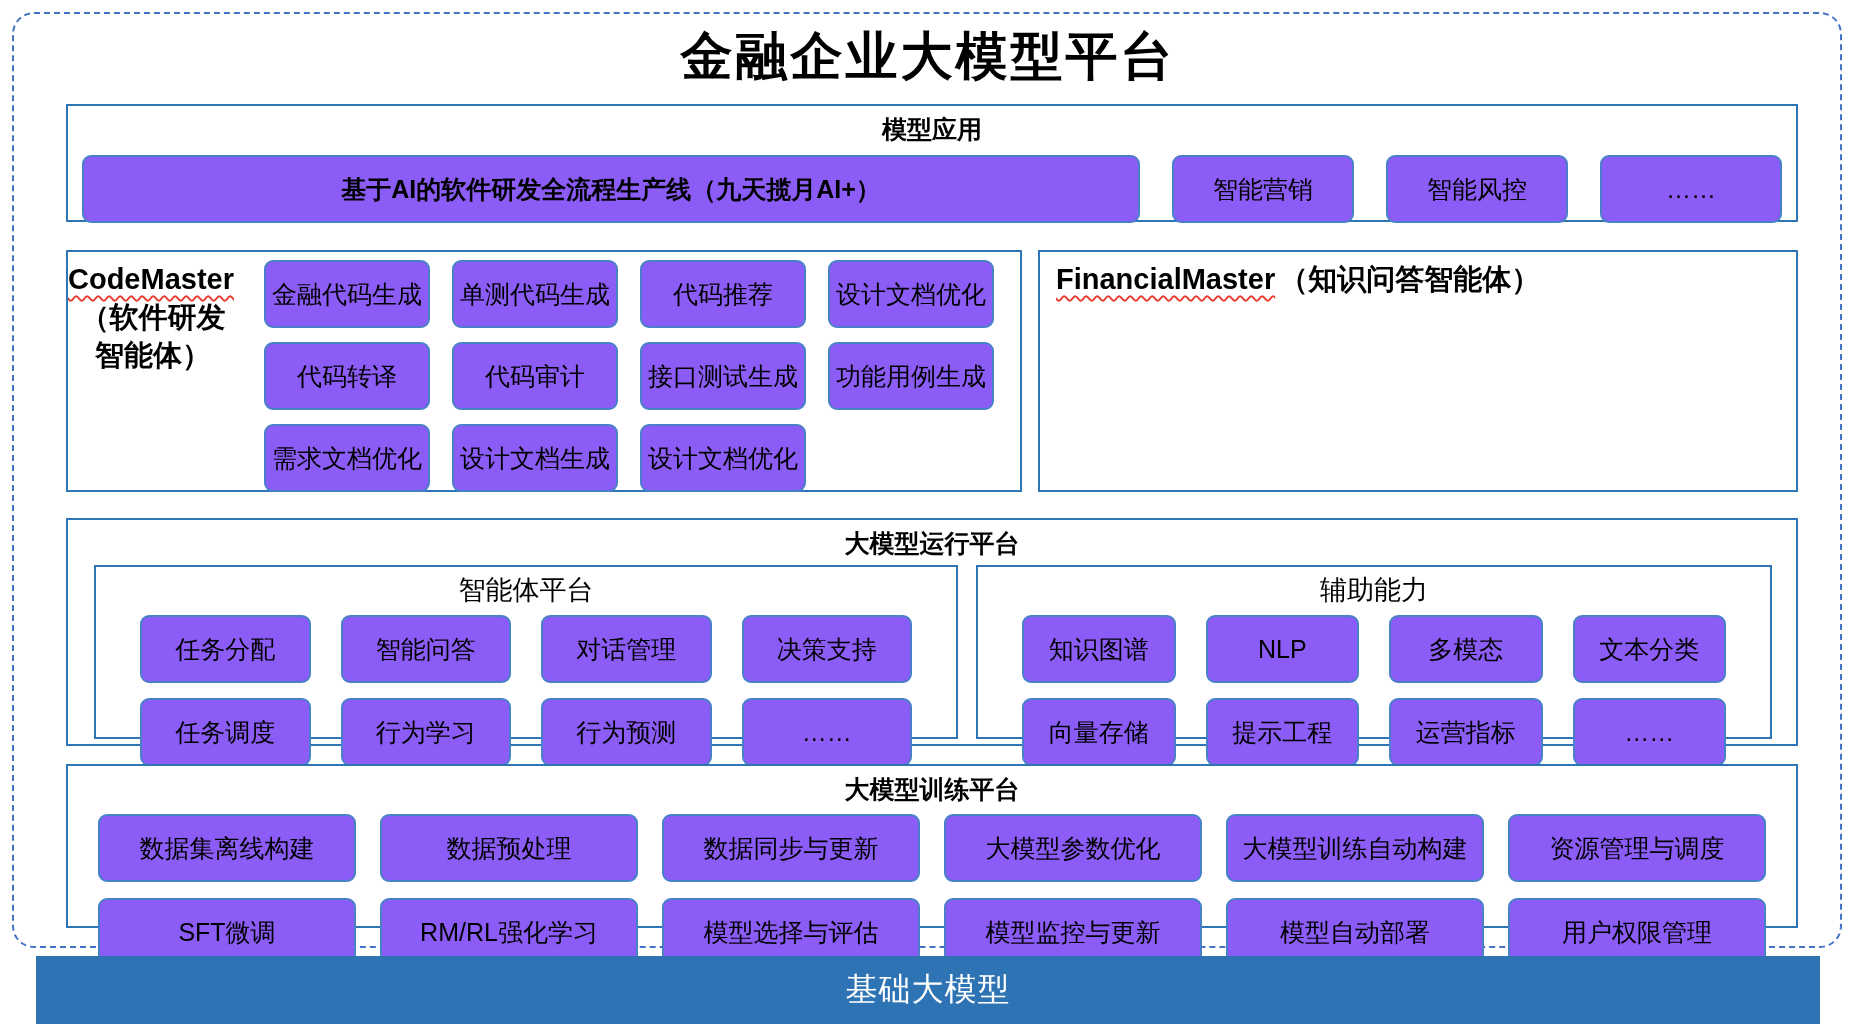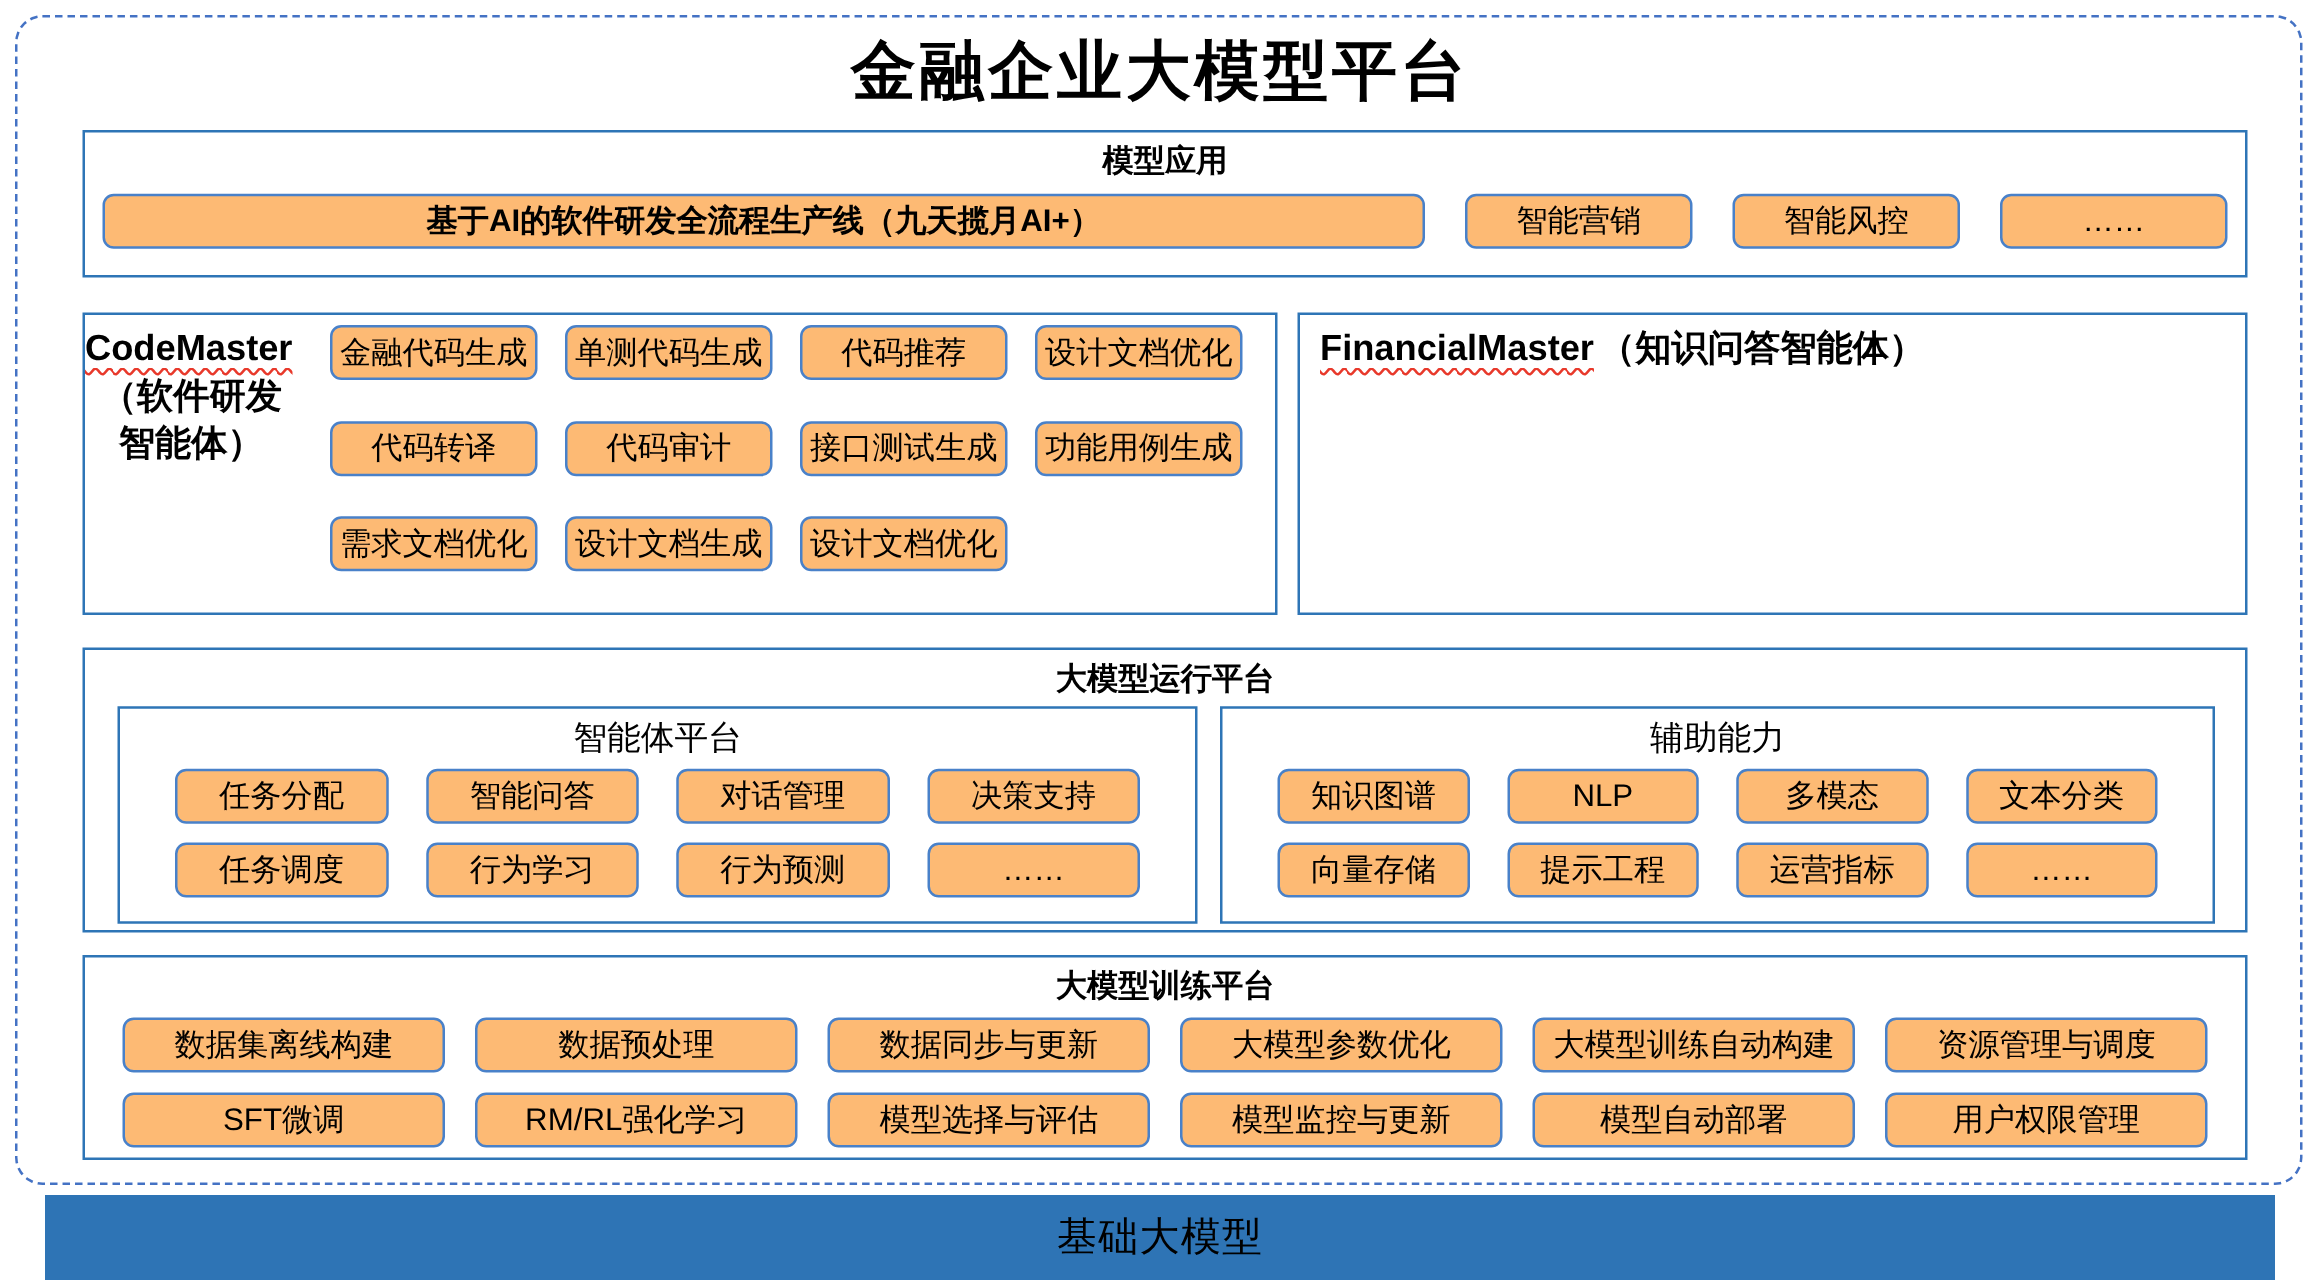--- a/index.html
+++ b/index.html
@@ -18,21 +18,21 @@
     font-size:52px;font-weight:700;letter-spacing:3px;
   }
   .sec{
     position:absolute;left:66px;width:1732px;
     border:2px solid #2E75B6;box-sizing:border-box;background:#fff;
   }
   .sec-header{
     text-align:center;font-size:25px;font-weight:700;margin-top:7px;line-height:32px;
   }
   .item{
-    height:44px;border:2px solid #4981C9;border-radius:9px;background:#fdba74;
+    height:68px;border:2px solid #4981C9;border-radius:9px;background:#8b5cf6;
     display:flex;align-items:center;justify-content:center;
     font-size:25px;line-height:1;box-sizing:border-box;white-space:nowrap;
     padding:0 6px;
   }
   
   .sec-app{top:104px;height:118px;}
   .app-row{display:flex;gap:32px;margin:10px 14px 0 14px;}
   .app-row .wide{flex:1 1 auto;font-weight:700;}
   .app-row .small{flex:0 0 182px;}
   
@@ -65,21 +65,21 @@
   
   .sec-training{top:764px;height:164px;}
   .grid6{
     display:grid;grid-template-columns:repeat(6,1fr);
     column-gap:24px;row-gap:16px;
     margin:9px 30px 0 30px;
   }
   
   .foundation{
     position:absolute;left:36px;top:956px;width:1784px;height:68px;
-    background:#2E74B5;color:#000000;font-size:32px;
+    background:#2E74B5;color:#ffffff;font-size:32px;
     display:flex;align-items:center;justify-content:center;letter-spacing:1px;
   }
 </style>
 </head>
 <body>
 
 <div class="outer"></div>
 
 <div class="title">金融企业大模型平台</div>
 

